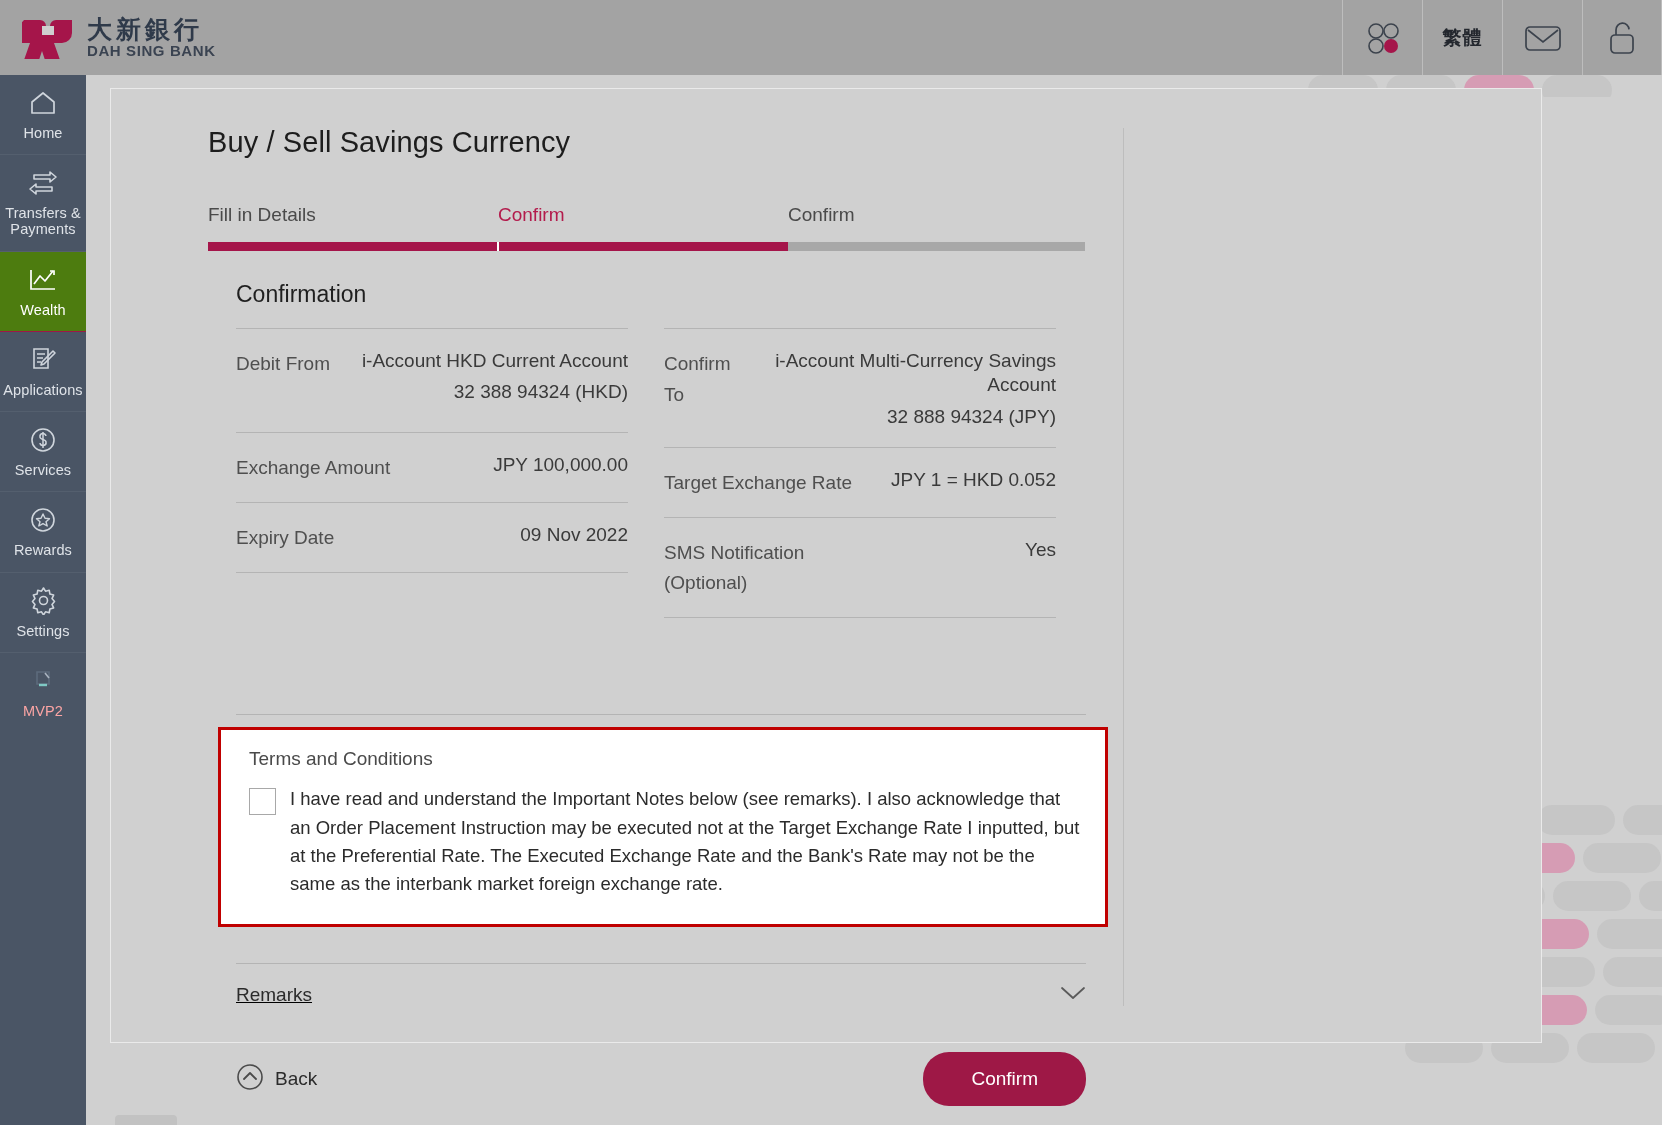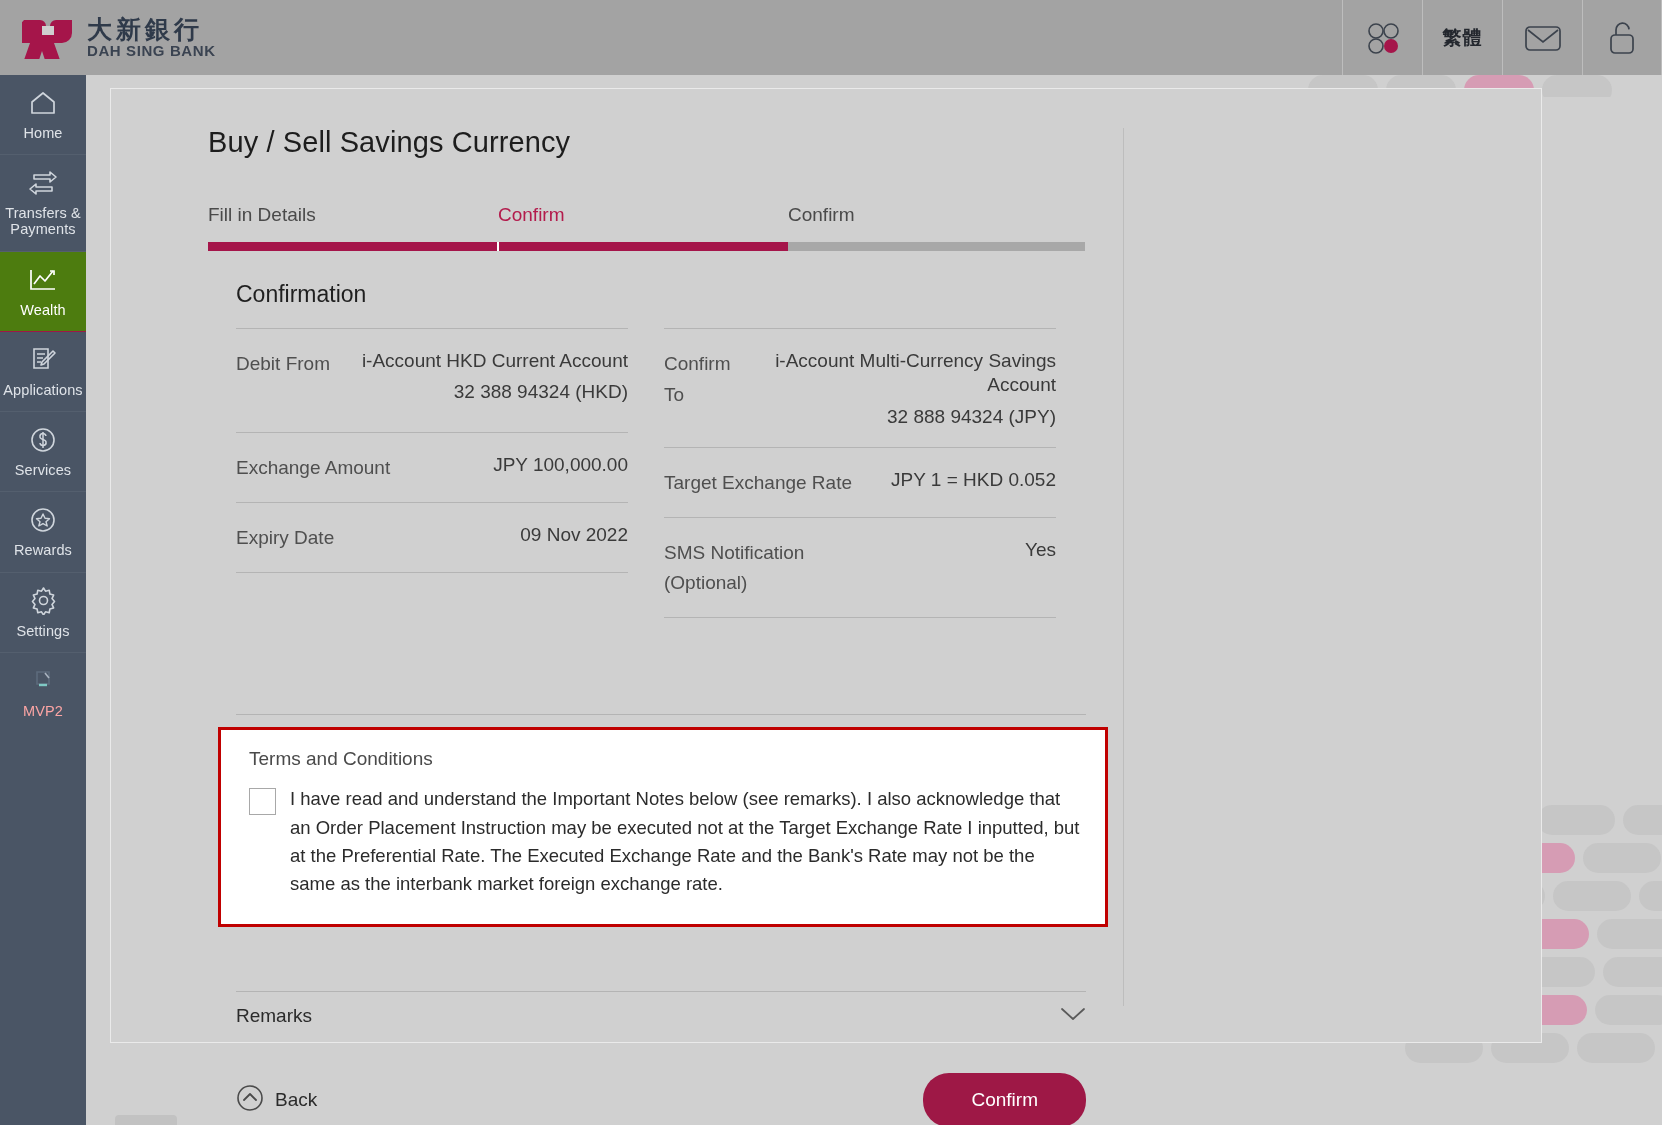--- a/index.html
+++ b/index.html
@@ -126,24 +126,24 @@
   .terms-row { display: flex; margin-top: 15px; }
   .tc-checkbox {
     width: 27px; height: 27px; min-width: 27px;
     border: 1px solid #a8a8a8; background: #fff; margin-right: 14px; margin-top: 3px;
     cursor: pointer;
   }
   .terms-text { font-size: 18.5px; color: #2b2b2b; line-height: 1.53; }
 
   
   .remarks {
-    margin-top: 64px; margin-left: 28px; width: 850px;
+    margin-top: 36px; margin-left: 28px; width: 850px;
     border-top: 1px solid #b4b4b4;
     display: flex; align-items: center; justify-content: space-between;
-    padding-top: 13px; cursor: pointer;
+    padding-top: 20px; cursor: pointer; text-decoration: underline;
   }
   .remarks-label { font-size: 19px; color: #2b2b2b; }
 
   
   .actions {
     margin-top: 46px; margin-left: 28px; width: 850px;
     display: flex; align-items: center; justify-content: space-between;
   }
   .back-btn { display: flex; align-items: center; cursor: pointer; }
   .back-label { font-size: 19px; color: #2b2b2b; margin-left: 11px; }

